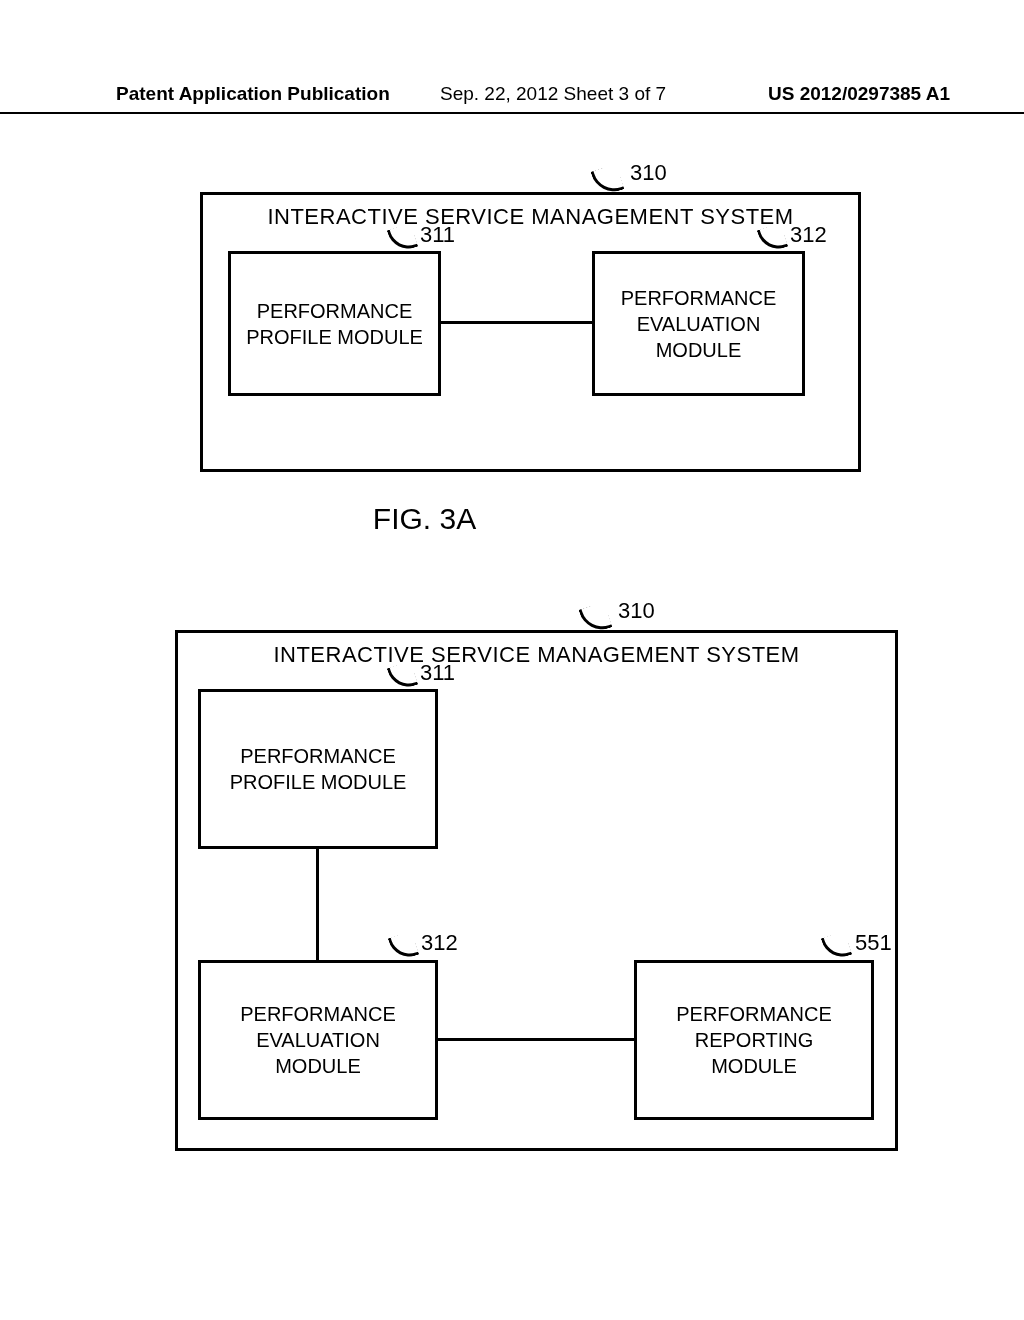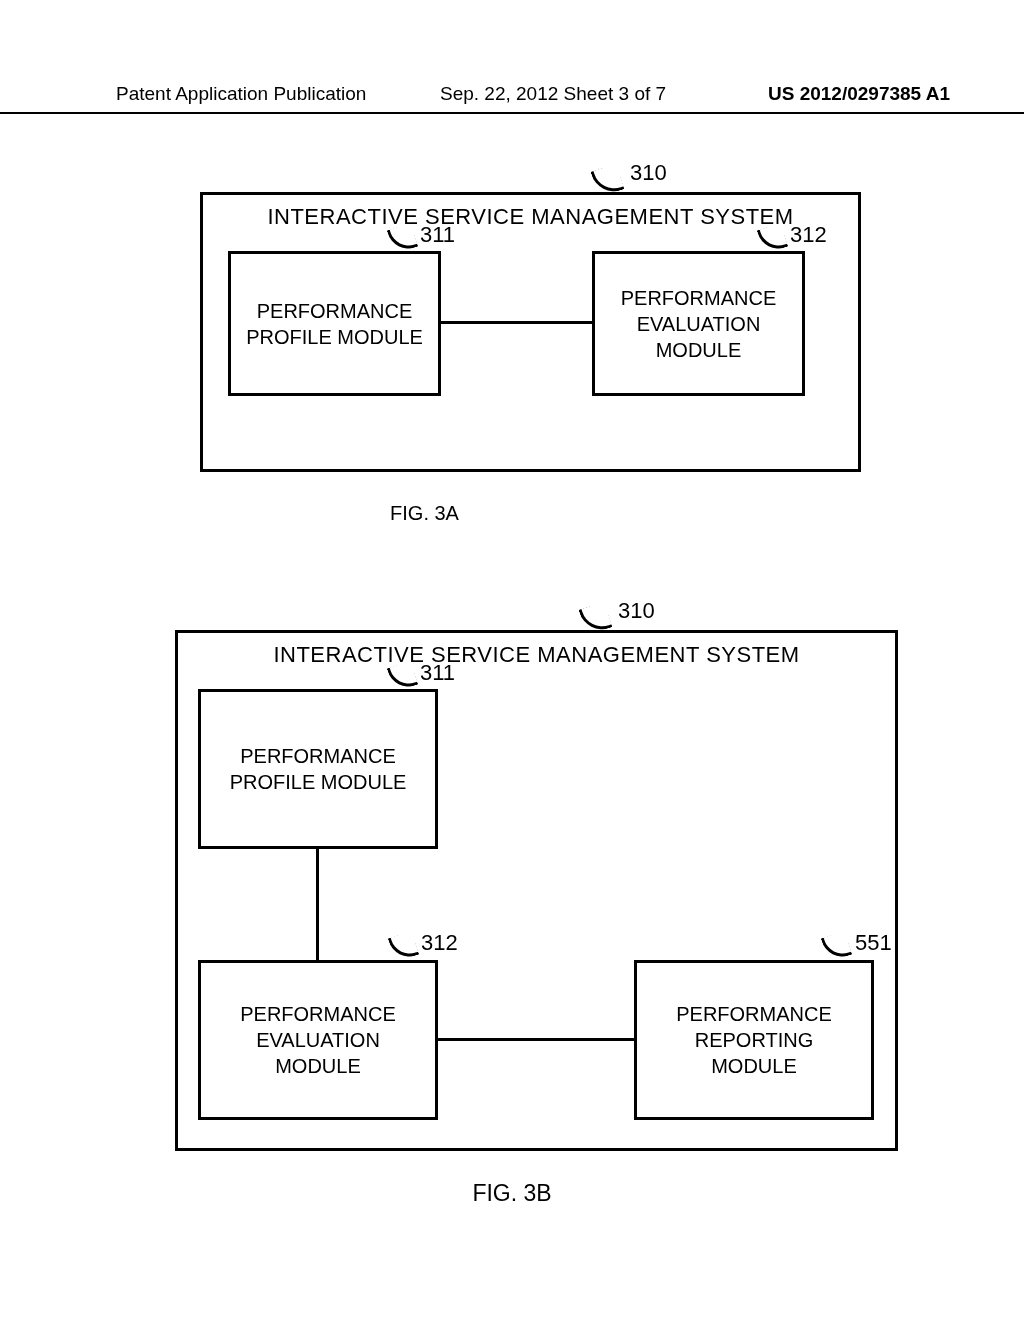--- a/index.html
+++ b/index.html
@@ -22,21 +22,21 @@
     left: 0;
     width: 1024px;
     height: 34px;
     border-bottom: 2px solid #000;
     box-sizing: border-box;
   }
   .header-left {
     position: absolute;
     left: 116px;
     top: 3px;
-    font-weight: normal;
+    font-weight: bold;
     font-size: 19px;
   }
   .header-mid {
     position: absolute;
     left: 440px;
     top: 3px;
     font-size: 19px;
   }
   .header-right {
     position: absolute;
@@ -152,21 +152,21 @@
     width: 151px;
     height: 0;
     border-top: 3px solid #000;
   }
   .fig3a-caption {
     position: absolute;
     left: 0;
     top: 502px;
     width: 849px;
     text-align: center;
-    font-size: 20px;
+    font-size: 30px;
   }
 
   
   .fig3b-tick {
     position: absolute;
     left: 582px;
     top: 605px;
     width: 24px;
     height: 24px;
     border-left: 3px solid #000;
@@ -362,15 +362,14 @@
   <div class="b-box312-tick"></div>
   <div class="b-label312">312</div>
   <div class="b-box312">PERFORMANCE<br>EVALUATION<br>MODULE</div>
 
   <div class="hconn-b"></div>
 
   <div class="b-box313-tick"></div>
   <div class="b-label313">551</div>
   <div class="b-box313">PERFORMANCE<br>REPORTING<br>MODULE</div>
 
-  <div class="fig3b-caption">FIG. 3B</div>
 
 </div>
 
 </body></html>

